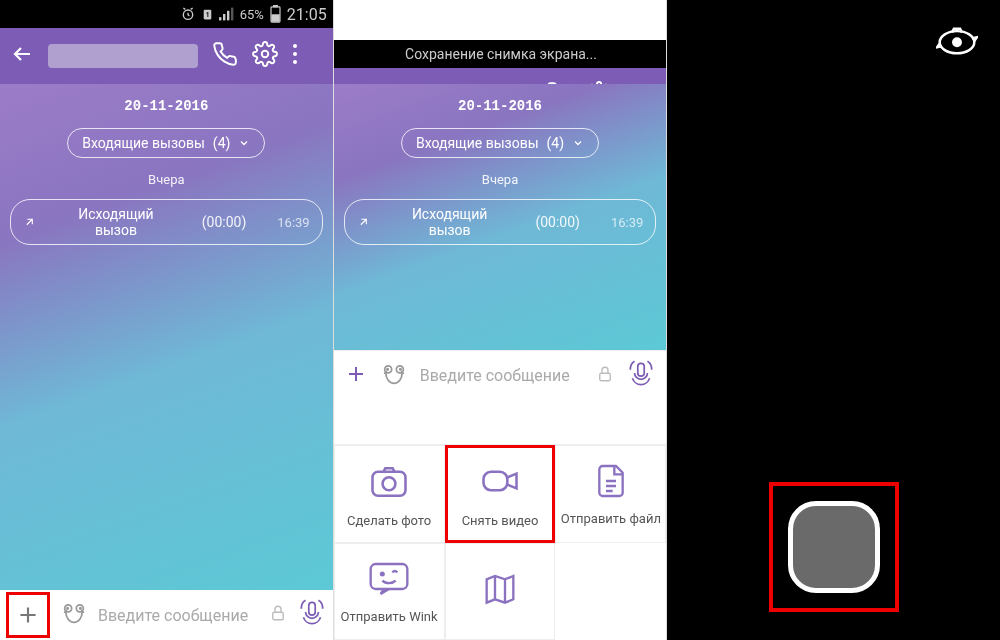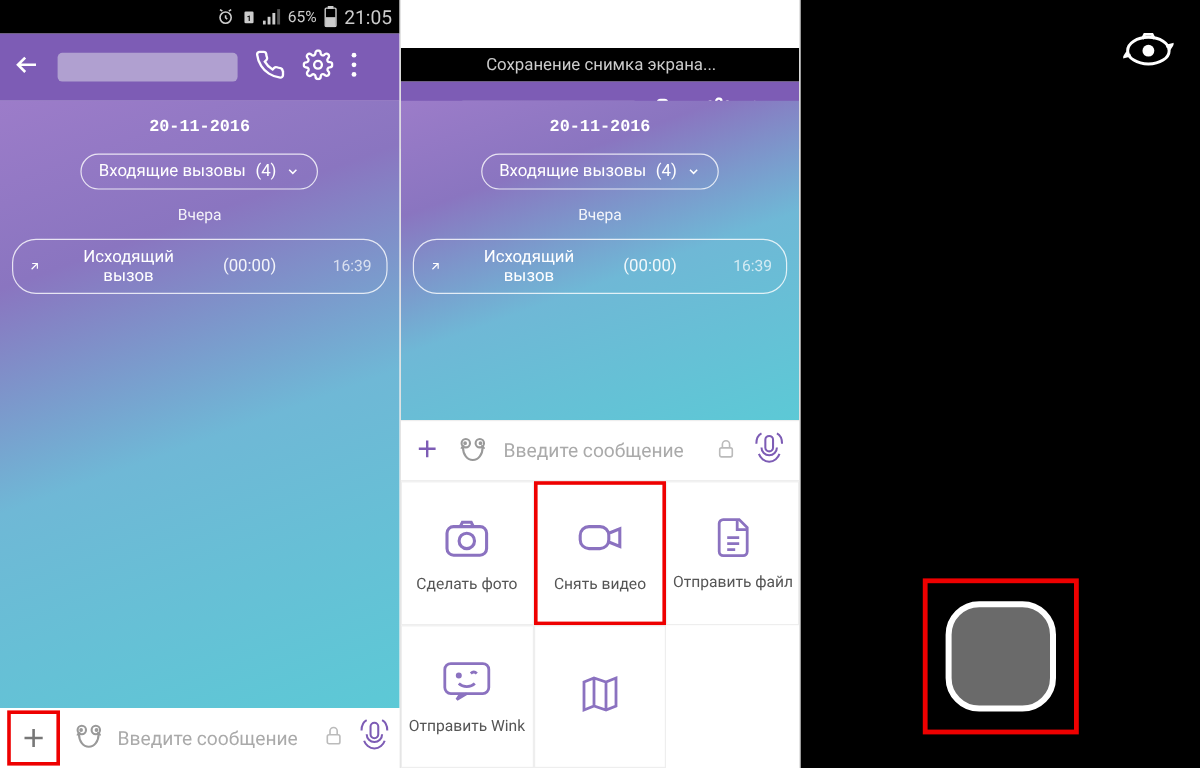--- a/index.html
+++ b/index.html
@@ -40,41 +40,41 @@
     border: 1px solid rgba(255,255,255,0.8); border-radius: 20px;
     padding: 6px 14px; font-size: 14px; margin-bottom: 14px;
   }
   .sub-label { font-size: 13px; opacity: 0.9; margin-bottom: 12px; }
   .callrow {
     display: inline-flex; align-items: center; gap: 23px;
     border: 1px solid rgba(255,255,255,0.8); border-radius: 20px;
     padding: 6px 12px; font-size: 14px;
   }
   .callrow .time { opacity: 0.9; margin-left: 6px; }
-  .callrow .ts { opacity: 0.7; margin-left: 24px; font-size: 13px; }
+  .callrow .ts { opacity: 0.7; margin-left: 8px; font-size: 13px; }
 
   
   .inputbar {
     position: absolute; left:0; right:0; bottom:0; height: 50px;
     background: #fff; display: flex; align-items: center; gap: 10px; padding: 0 6px;
     color: #888;
   }
   .plus-box { width: 44px; height: 46px; display:flex; align-items:center; justify-content:center; border: 3px solid #e00; }
   .input-placeholder { flex: 1; color: #aaa; font-size: 16px; }
   .inputbar svg { flex-shrink: 0; }
 
   
   .panel2-inputbar {
     position: absolute; left:0; right:0; bottom: 240px; height: 50px;
     background: #fff; display: flex; align-items: center; gap: 12px; padding: 0 10px;
     border-top: 1px solid #eee;
   }
   .panel2-inputbar .input-placeholder { flex:1; color:#aaa; font-size:16px; }
   .attach-grid {
-    position: absolute; left:0; right:0; bottom:0; height: 240px;
+    position: absolute; left:0; right:0; bottom:0; height: 196px;
     background: #fff; display: grid; grid-template-columns: 1fr 1fr 1fr; grid-template-rows: 1fr 1fr;
     border-top: 1px solid #eee;
   }
   .attach-cell {
     display: flex; flex-direction: column; align-items: center; justify-content: center;
     gap: 10px; border: 0.5px solid #eee; font-size: 13px; color: #555;
     position: relative;
   }
   .attach-cell svg { color: #8b72c0; }
   .red-outline { border: 3px solid #e00 !important; }

